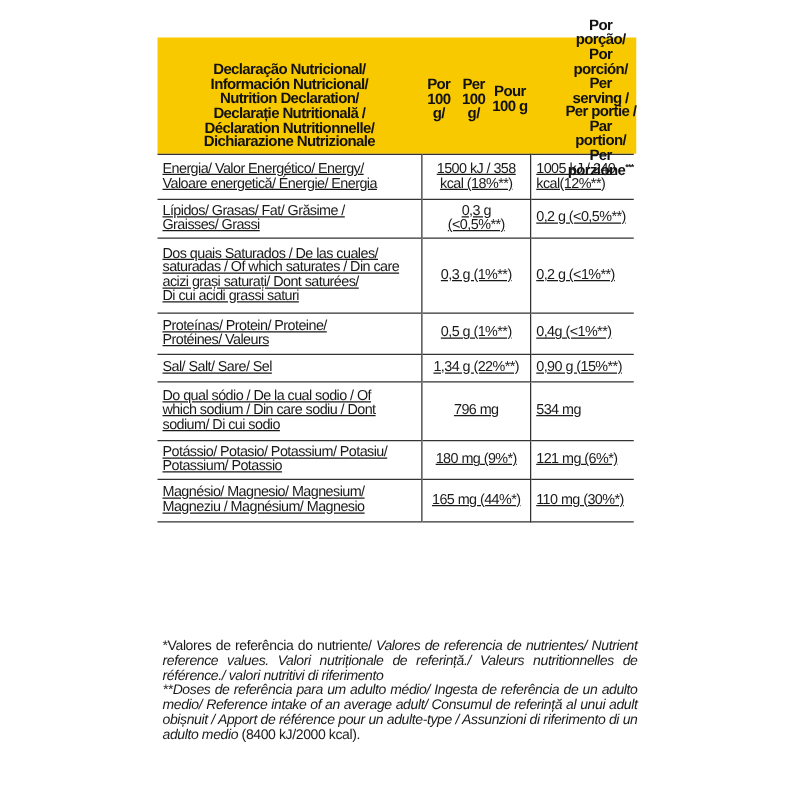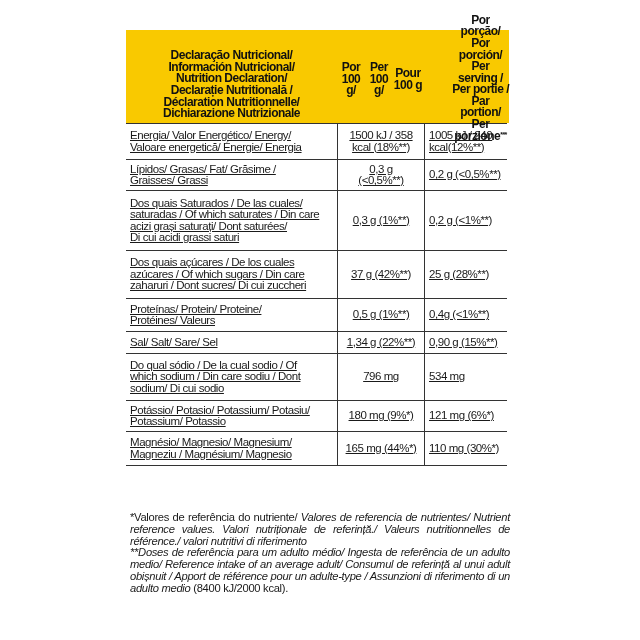--- a/index.html
+++ b/index.html
@@ -175,33 +175,20 @@
           <span class="line">acizi grași saturați/ Dont saturées/</span>
           <span class="line">Di cui acidi grassi saturi</span>
         </td>
         <td class="c2">
           <span class="line">0,3 g (1%**)</span>
         </td>
         <td class="c3">
           <span class="line">0,2 g (&lt;1%**)</span>
         </td>
       </tr>
-      <tr style="height:48px">
-        <td class="c1">
-          <span class="line">Dos quais açúcares / De los cuales</span>
-          <span class="line">azúcares / Of which sugars / Din care</span>
-          <span class="line"> zaharuri / Dont sucres/ Di cui zuccheri</span>
-        </td>
-        <td class="c2">
-          <span class="line">37 g (42%**)</span>
-        </td>
-        <td class="c3">
-          <span class="line">25 g (28%**)</span>
-        </td>
-      </tr>
       <tr style="height:33px">
         <td class="c1">
           <span class="line">Proteínas/ Protein/ Proteine/</span>
           <span class="line">Protéines/ Valeurs</span>
         </td>
         <td class="c2">
           <span class="line">0,5 g (1%**)</span>
         </td>
         <td class="c3">
           <span class="line">0,4g (&lt;1%**)</span>

